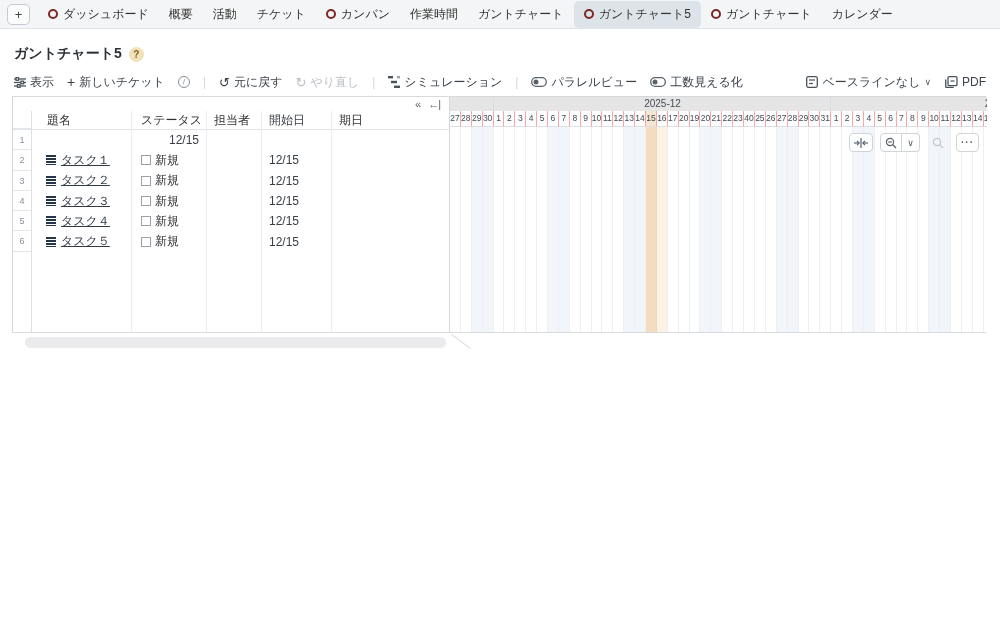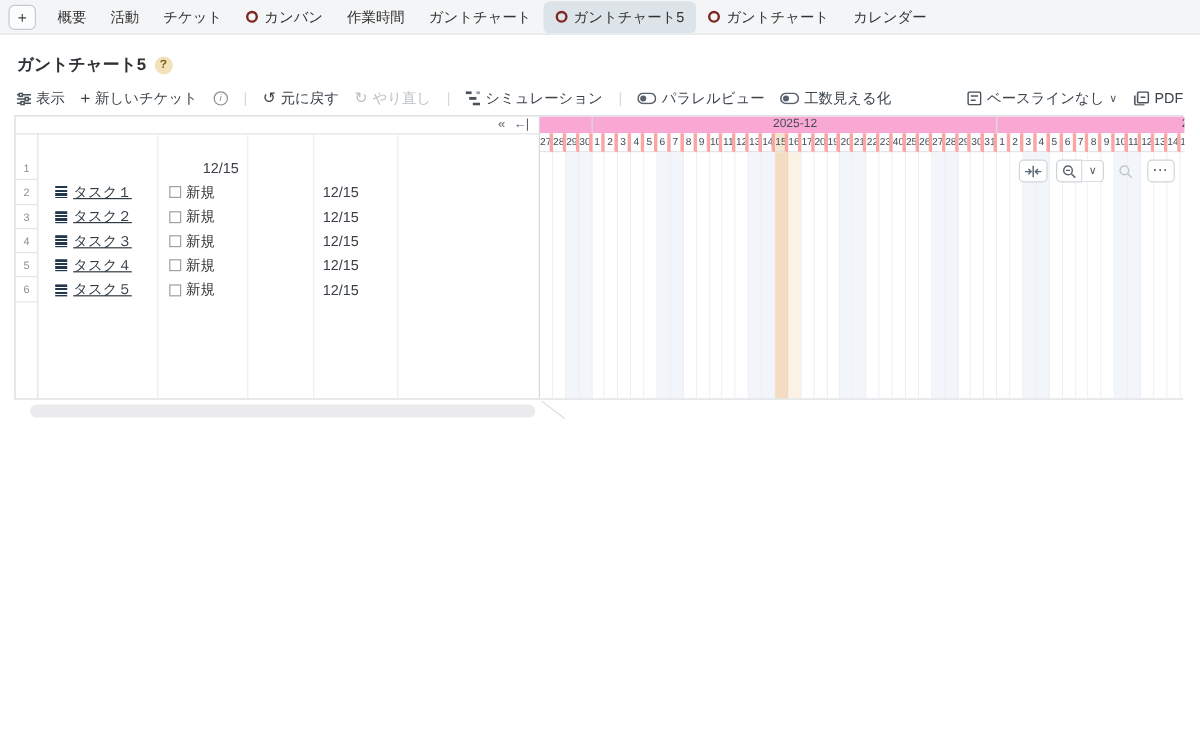--- a/index.html
+++ b/index.html
@@ -70,25 +70,25 @@
   .checkbox { flex:none; width:10px; height:10px; border:1px solid #9aa1a8; background:#fff; }
 
   .vline { position:absolute; top:14px; height:221px; width:0; border-left:1px solid #ebedf0; }
   .vline.strong { border-left:1px solid #dde1e5; }
 
   
   .gantt { position:absolute; top:0; left:436px; width:538px; height:235px;
     overflow:hidden; border-left:1px solid #d5d9de; }
   .g-months { position:absolute; top:0; left:0; height:14px; display:flex; }
   .g-month { position:relative; height:14px; border-right:1px solid #d8dce1;
-    background:#f9a8d4; flex:none; }
+    background:#e5e5e5; flex:none; }
   .g-month-label { position:absolute; top:0; left:0; height:14px; line-height:14px;
     text-align:center; font-size:10px; color:#454c53; }
   .g-days { position:absolute; top:14px; left:0; height:16px; display:flex; }
-  .g-day { flex:none; width:10.9px; height:16px; border-right:3px solid #fca5a5;
+  .g-day { flex:none; width:10.9px; height:16px; border-right:1px solid #fca5a5;
     border-bottom:1px solid #dcdfe4; font-size:8.5px; color:#454c53; text-align:center;
     line-height:15px; background:#fcfdfe; overflow:hidden; }
   .g-day.today { background:#f5e6d2; }
   .g-body { position:absolute; top:30px; left:0; height:205px; display:flex; }
   .g-col { flex:none; width:10.9px; height:100%; border-right:1px solid #edeff2; background:#fff; }
   .g-col.we { background:var(--c-weekend); }
   .g-col.today { background:var(--c-today); border-right-color:#ecd9c2; }
   .g-col.adj { background:var(--c-today-adjacent); }
 
   .g-controls { position:absolute; top:36px; right:8px; display:flex; align-items:center; gap:7px; }
@@ -105,20 +105,24 @@
     background:#ebebee; border-radius:6px; cursor:pointer; }
   .resize-diag { position:absolute; left:449px; top:341px; width:24px; height:0;
     border-top:1px solid #d8dbdf; transform:rotate(37deg); }
 </style>
 </head>
 <body>
 
 <div class="tabbar">
   <div class="add-tab">+</div>
   <div class="tab-list">
+      <div class="tab">
+        <span class="ring"></span>
+        <span class="tab-label">ダッシュボード</span>
+      </div>
       <div class="tab">
         <span class="tab-label">概要</span>
       </div>
       <div class="tab">
         <span class="tab-label">活動</span>
       </div>
       <div class="tab">
         <span class="tab-label">チケット</span>
       </div>
       <div class="tab">
@@ -240,20 +244,28 @@
   </span>
 </div>
 
 <div class="panel">
   <div class="collapse-icons">
     <span>«</span>
     <span>←|</span>
   </div>
   <div class="hline-top"></div>
 
+  <div class="thead">
+    <span class="c-num"></span>
+    <span class="c-title">題名</span>
+    <span class="c-status">ステータス</span>
+    <span class="c-assignee">担当者</span>
+    <span class="c-start">開始日</span>
+    <span class="c-due">期日</span>
+  </div>
   <div class="tbody">
       <div class="trow">
         <span class="c-num">1</span>
         <span class="c-status"></span>
         <span class="c-assignee"></span>
         <span class="c-start">12/15</span>
         <span class="c-due"></span>
       </div>
       <div class="trow">
         <span class="c-num">2</span>

